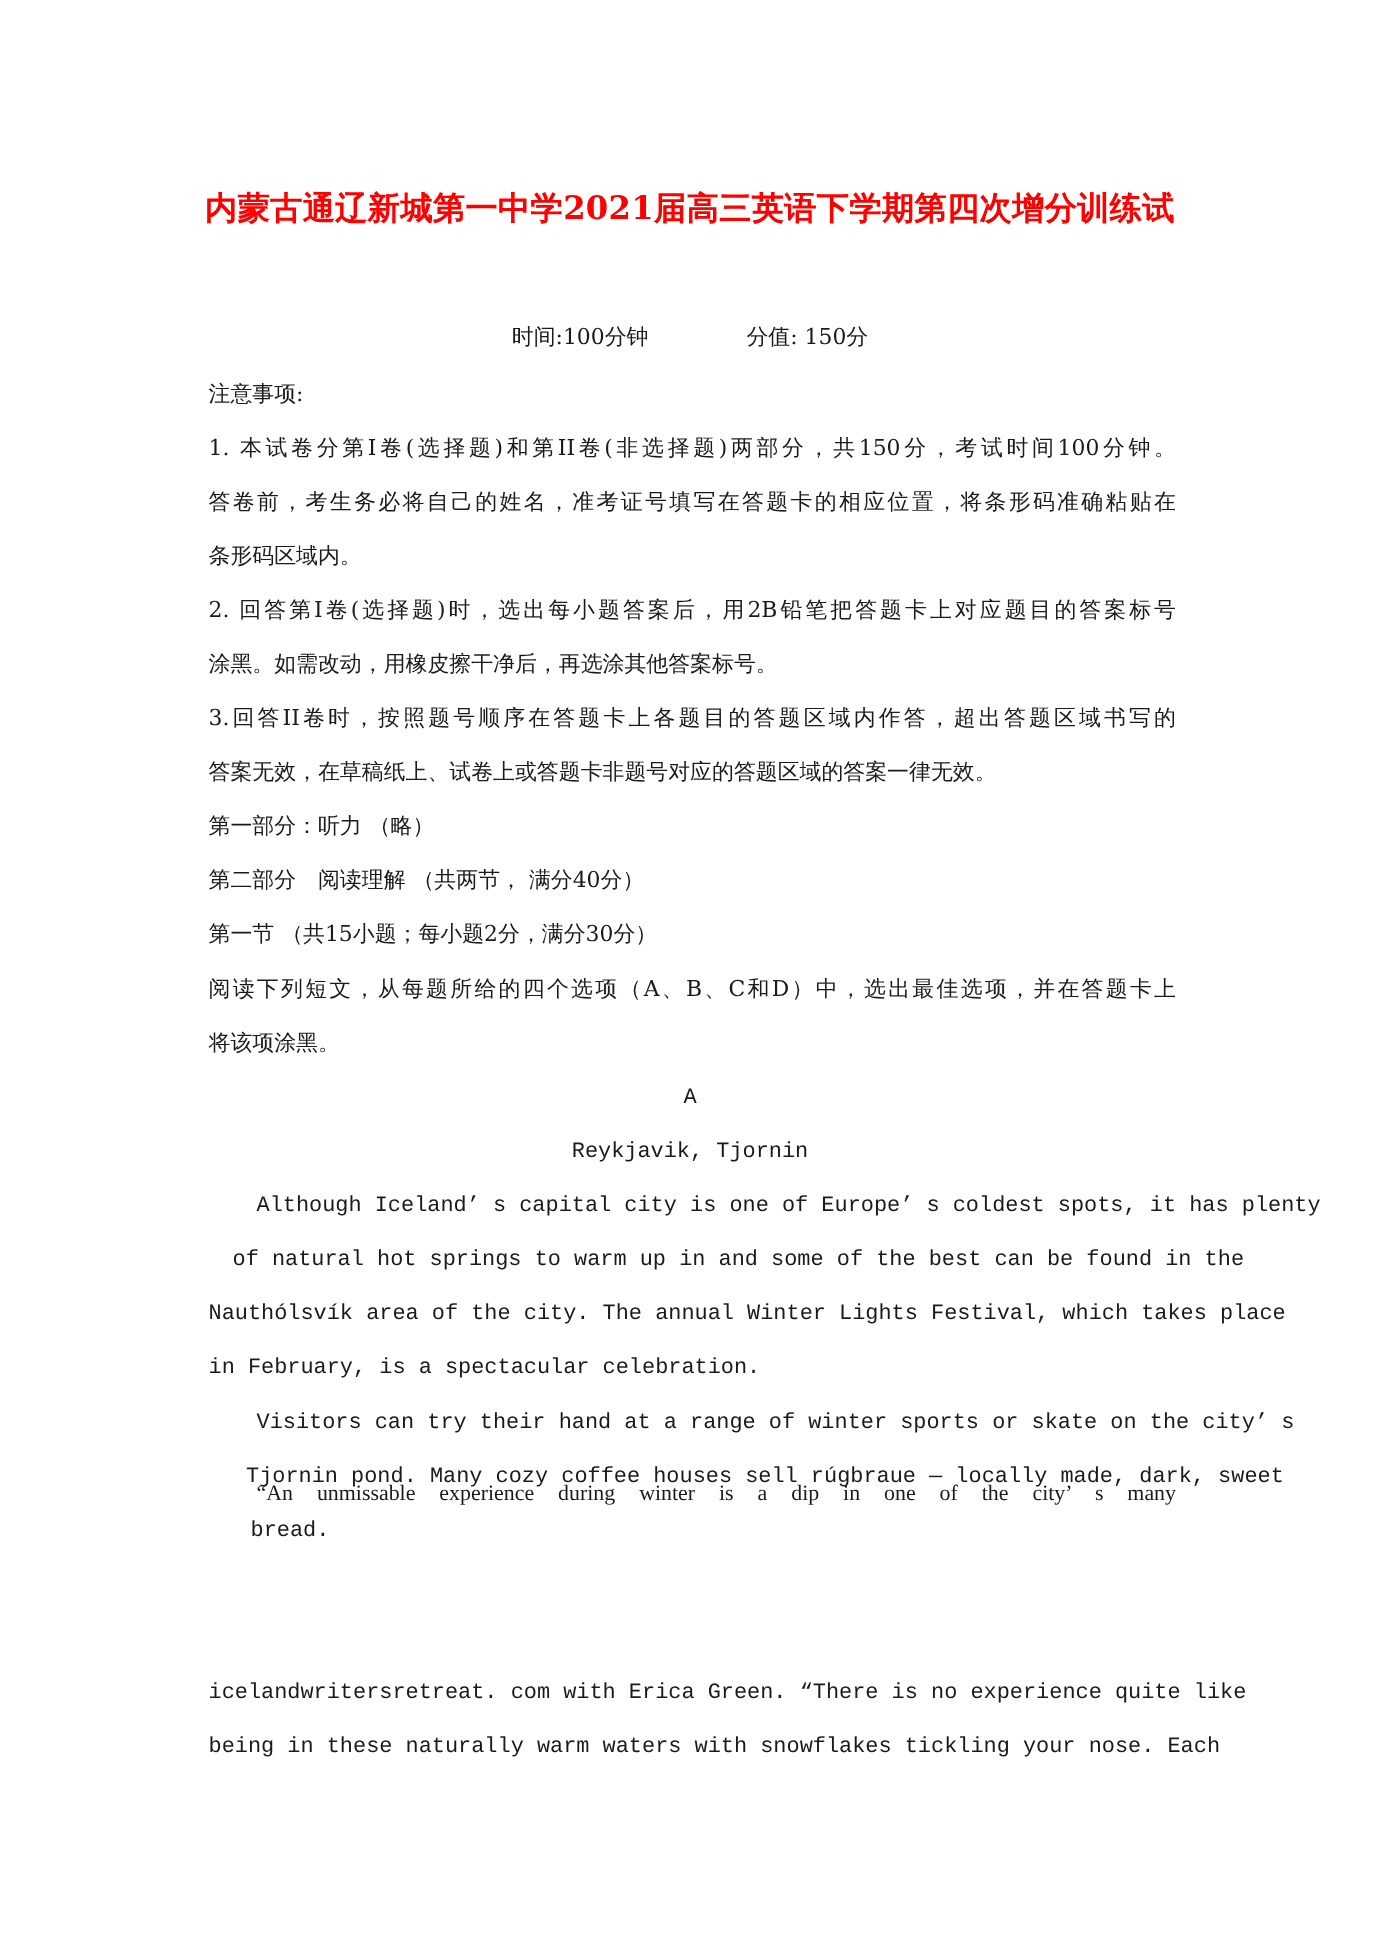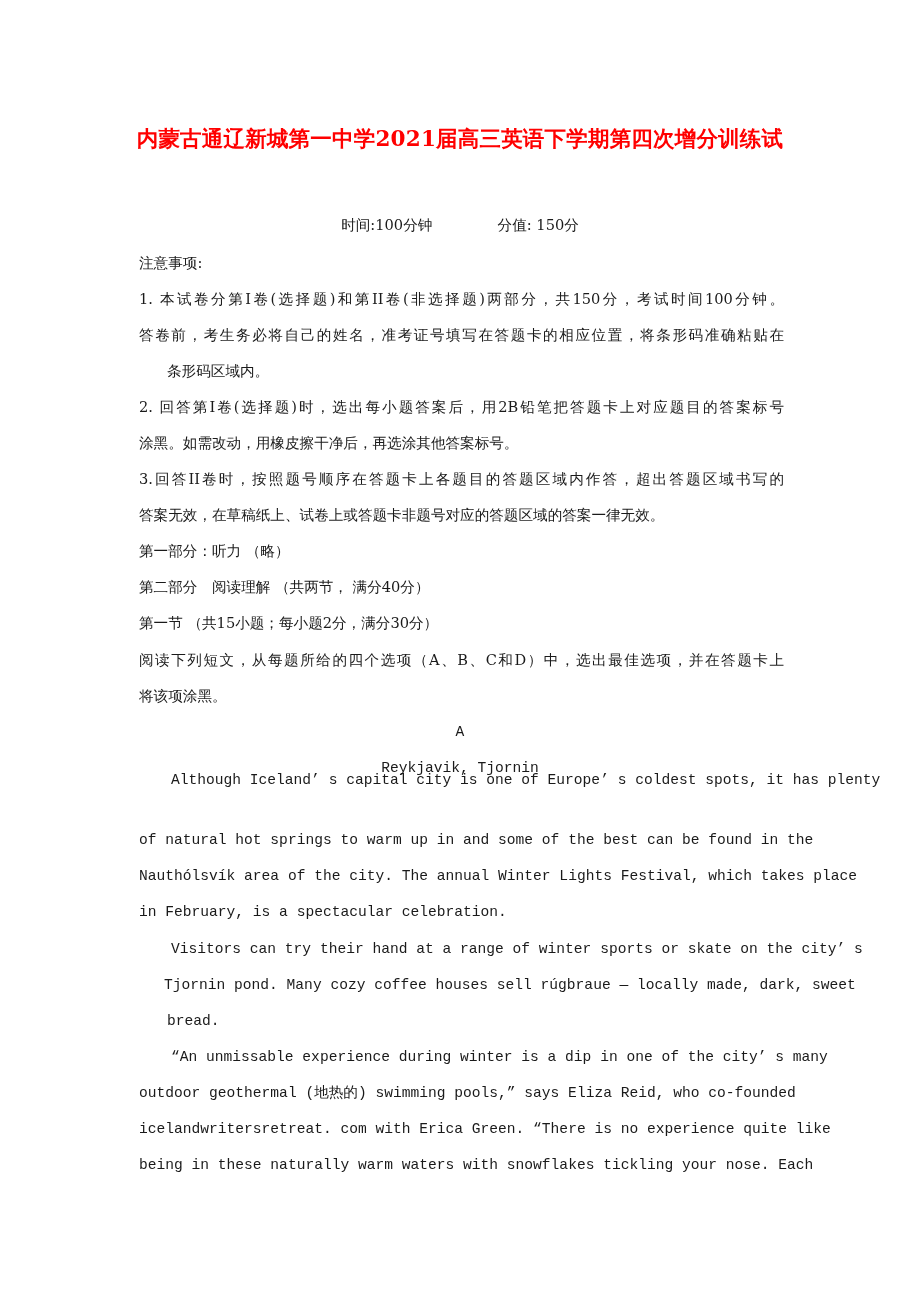--- a/index.html
+++ b/index.html
@@ -69,42 +69,41 @@
 
   <div class="line center" style="top:215px;">
     <span>时间:100分钟</span>
     <span style="display:inline-block;width:56px;"></span>
     <span>分值: 150分</span>
   </div>
 
   <div class="line" style="top:253px;">注意事项:</div>
   <div class="line justify" style="top:289px;">1. 本试卷分第I卷(选择题)和第II卷(非选择题)两部分，共150分，考试时间100分钟。</div>
   <div class="line justify" style="top:325px;">答卷前，考生务必将自己的姓名，准考证号填写在答题卡的相应位置，将条形码准确粘贴在</div>
-  <div class="line" style="top:361px;margin-left:28px;">条形码区域内。</div>
+  <div class="line" style="top:361px;">条形码区域内。</div>
   <div class="line justify" style="top:397px;">2. 回答第I卷(选择题)时，选出每小题答案后，用2B铅笔把答题卡上对应题目的答案标号</div>
   <div class="line" style="top:433px;">涂黑。如需改动，用橡皮擦干净后，再选涂其他答案标号。</div>
   <div class="line justify" style="top:469px;">3.回答II卷时，按照题号顺序在答题卡上各题目的答题区域内作答，超出答题区域书写的</div>
   <div class="line" style="top:505px;">答案无效，在草稿纸上、试卷上或答题卡非题号对应的答题区域的答案一律无效。</div>
 
   <div class="line" style="top:541px;">第一部分：听力 （略）</div>
   <div class="line" style="top:577px;">第二部分　阅读理解 （共两节， 满分40分）</div>
   <div class="line" style="top:613px;">第一节 （共15小题；每小题2分，满分30分）</div>
   <div class="line justify" style="top:650px;">阅读下列短文，从每题所给的四个选项（A、B、C和D）中，选出最佳选项，并在答题卡上</div>
   <div class="line" style="top:686px;">将该项涂黑。</div>
 
   <div class="line center mono" style="top:722px;">A</div>
   <div class="line center mono" style="top:758px;">Reykjavik,  Tjornin</div>
 
-  <div class="line mono justify indent" style="top:770px;">Although Iceland’ s capital city is one of Europe’ s coldest spots, it has plenty</div>
-  <div class="line mono justify" style="top:830px;">of natural hot springs to warm up in and some of the best can be found in the</div>
+  <div class="line mono justify indent" style="top:794px;">Although Iceland’ s capital city is one of Europe’ s coldest spots, it has plenty</div>
+  <div class="line mono justify" style="top:830px;margin-left:16px;">of natural hot springs to warm up in and some of the best can be found in the</div>
   <div class="line mono justify" style="top:866px;">Nauthólsvík area of the city. The annual Winter Lights Festival, which takes place</div>
   <div class="line mono" style="top:902px;">in February,  is a spectacular celebration.</div>
 
   <div class="line mono justify indent" style="top:939px;">Visitors can try their hand at a range of winter sports or skate on the city’ s</div>
   <div class="line mono justify" style="top:975px;margin-left:25px;">Tjornin pond. Many cozy coffee houses sell rúgbraue — locally made, dark, sweet</div>
   <div class="line mono" style="top:1011px;margin-left:28px;">bread.</div>
 
-  <div class="line mono justify indent" style="top:1047px;">“An unmissable experience during winter is a dip in one of the city’ s many</div>
-  <div class="line mono" style="top:1083px;">outdoor geothermal (地热的) swimming pools,”  says Eliza Reid, who co-founded</div>
+  <div class="line mono justify indent" style="top:986px;font-family:Liberation Serif, serif;">“An unmissable experience during winter is a dip in one of the city’ s many</div>
   <div class="line mono justify" style="top:1119px;"><span class="italic">icelandwritersretrea</span><span>t. com with Erica Green.  “There is no experience quite like</span></div>
   <div class="line mono" style="top:1155px;">being in these naturally warm waters with snowflakes tickling your nose. Each</div>
 
 </div>
 
 </body></html>

